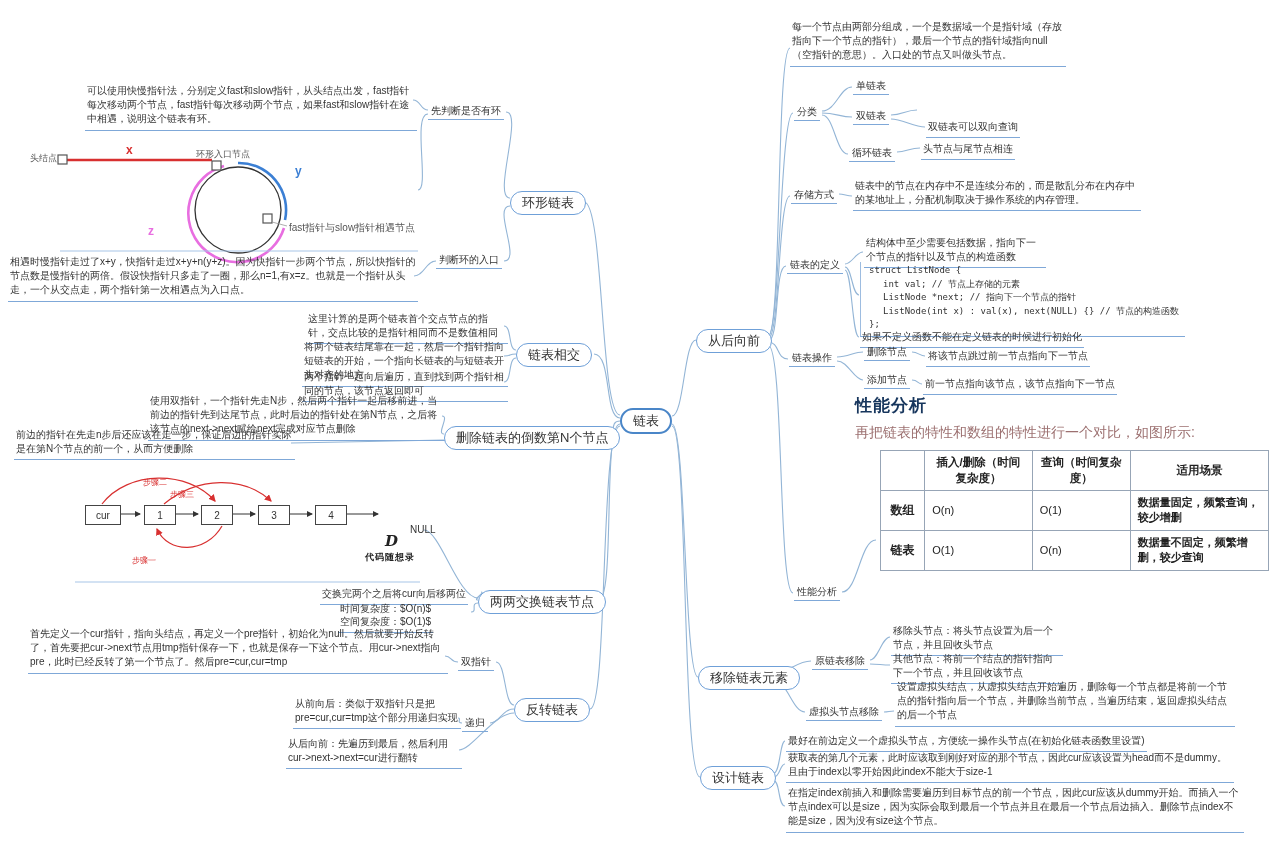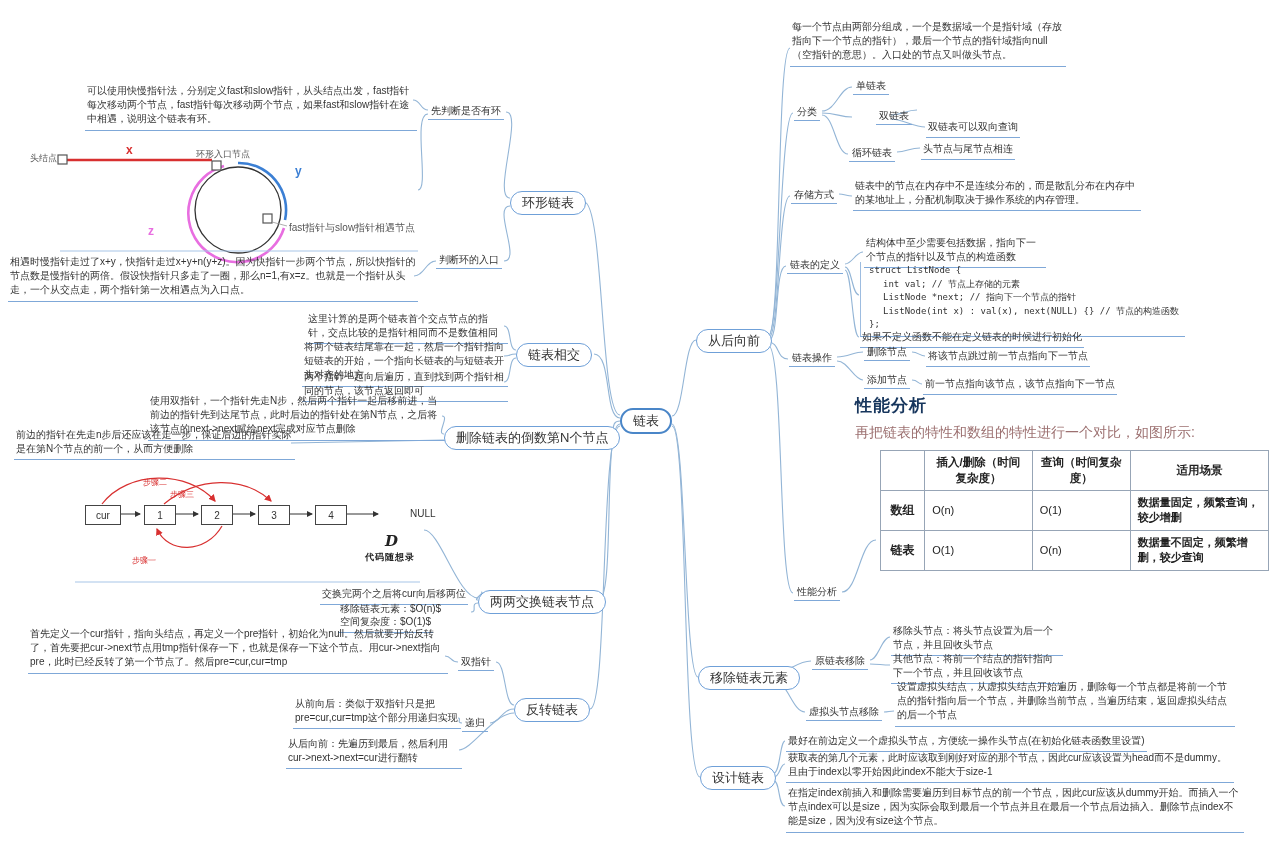--- a/index.html
+++ b/index.html
@@ -154,48 +154,48 @@
   <div class="note" style="left:306px;top:312px;width:198px;">这里计算的是两个链表首个交点节点的指针，交点比较的是指针相同而不是数值相同</div>
   <div class="note" style="left:302px;top:340px;width:202px;">将两个链表结尾靠在一起，然后一个指针指向短链表的开始，一个指向长链表的与短链表开头对齐的地方</div>
   <div class="note" style="left:302px;top:370px;width:202px;">两个指针一起向后遍历，直到找到两个指针相同的节点，该节点返回即可</div>
 
   <div class="pill" style="left:444px;top:426px;">删除链表的倒数第N个节点</div>
   <div class="note" style="left:148px;top:394px;width:294px;">使用双指针，一个指针先走N步，然后两个指针一起后移前进，当前边的指针先到达尾节点，此时后边的指针处在第N节点，之后将该节点的next-&gt;next赋给next完成对应节点删除</div>
   <div class="note" style="left:14px;top:428px;width:277px;">前边的指针在先走n步后还应该在走一步，保证后边的指针实际是在第N个节点的前一个，从而方便删除</div>
 
   <div class="pill" style="left:478px;top:590px;">两两交换链表节点</div>
   <div class="note nw" style="left:320px;top:587px;">交换完两个之后将cur向后移两位</div>
-  <div class="note nw" style="left:338px;top:602px;border-bottom:none;padding-bottom:0;">移除链表元素：$O(n)$</div>
+  <div class="note nw" style="left:338px;top:602px;border-bottom:none;padding-bottom:0;">时间复杂度：$O(n)$</div>
   <div class="note nw" style="left:338px;top:615px;">空间复杂度：$O(1)$</div>
 
   <div class="nbox" style="left:85px;top:505px;width:34px;">cur</div>
   <div class="nbox" style="left:144px;top:505px;width:30px;">1</div>
   <div class="nbox" style="left:201px;top:505px;width:30px;">2</div>
   <div class="nbox" style="left:258px;top:505px;width:30px;">3</div>
   <div class="nbox" style="left:315px;top:505px;width:30px;">4</div>
-  <div class="nullt" style="left:382px;top:508px;padding-left:28px;">NULL</div>
+  <div class="nullt" style="left:382px;top:524px;padding-left:28px;">NULL</div>
   <div class="steplab" style="left:143px;top:477px;">步骤二</div>
   <div class="steplab" style="left:170px;top:489px;">步骤三</div>
   <div class="steplab" style="left:132px;top:555px;">步骤一</div>
   <div class="wm-d" style="left:385px;top:532px;">D</div>
   <div class="wm-t" style="left:365px;top:551px;">代码随想录</div>
 
   <div class="pill" style="left:514px;top:698px;">反转链表</div>
   <div class="lbl" style="left:458px;top:655px;">双指针</div>
   <div class="note" style="left:28px;top:627px;width:416px;">首先定义一个cur指针，指向头结点，再定义一个pre指针，初始化为null。然后就要开始反转了，首先要把cur-&gt;next节点用tmp指针保存一下，也就是保存一下这个节点。用cur-&gt;next指向pre，此时已经反转了第一个节点了。然后pre=cur,cur=tmp</div>
   <div class="lbl" style="left:462px;top:716px;">递归</div>
   <div class="note" style="left:293px;top:697px;width:164px;">从前向后：类似于双指针只是把pre=cur,cur=tmp这个部分用递归实现</div>
   <div class="note" style="left:286px;top:737px;width:172px;">从后向前：先遍历到最后，然后利用cur-&gt;next-&gt;next=cur进行翻转</div>
 
   <div class="pill" style="left:696px;top:329px;">从后向前</div>
   <div class="note" style="left:790px;top:20px;width:272px;">每一个节点由两部分组成，一个是数据域一个是指针域（存放指向下一个节点的指针），最后一个节点的指针域指向null（空指针的意思）。入口处的节点又叫做头节点。</div>
 
   <div class="lbl" style="left:794px;top:105px;">分类</div>
   <div class="lbl" style="left:853px;top:79px;">单链表</div>
-  <div class="lbl" style="left:853px;top:109px;margin-left:23px;">双链表</div>
+  <div class="lbl" style="left:853px;top:109px;">双链表</div>
   <div class="note nw" style="left:926px;top:120px;">双链表可以双向查询</div>
   <div class="lbl" style="left:849px;top:146px;">循环链表</div>
   <div class="note nw" style="left:921px;top:142px;">头节点与尾节点相连</div>
 
   <div class="lbl" style="left:791px;top:188px;">存储方式</div>
   <div class="note" style="left:853px;top:179px;width:284px;">链表中的节点在内存中不是连续分布的，而是散乱分布在内存中的某地址上，分配机制取决于操作系统的内存管理。</div>
 
   <div class="lbl" style="left:787px;top:258px;">链表的定义</div>
   <div class="note" style="left:864px;top:236px;width:178px;">结构体中至少需要包括数据，指向下一个节点的指针以及节点的构造函数</div>
   <div class="code" style="left:860px;top:262px;">

